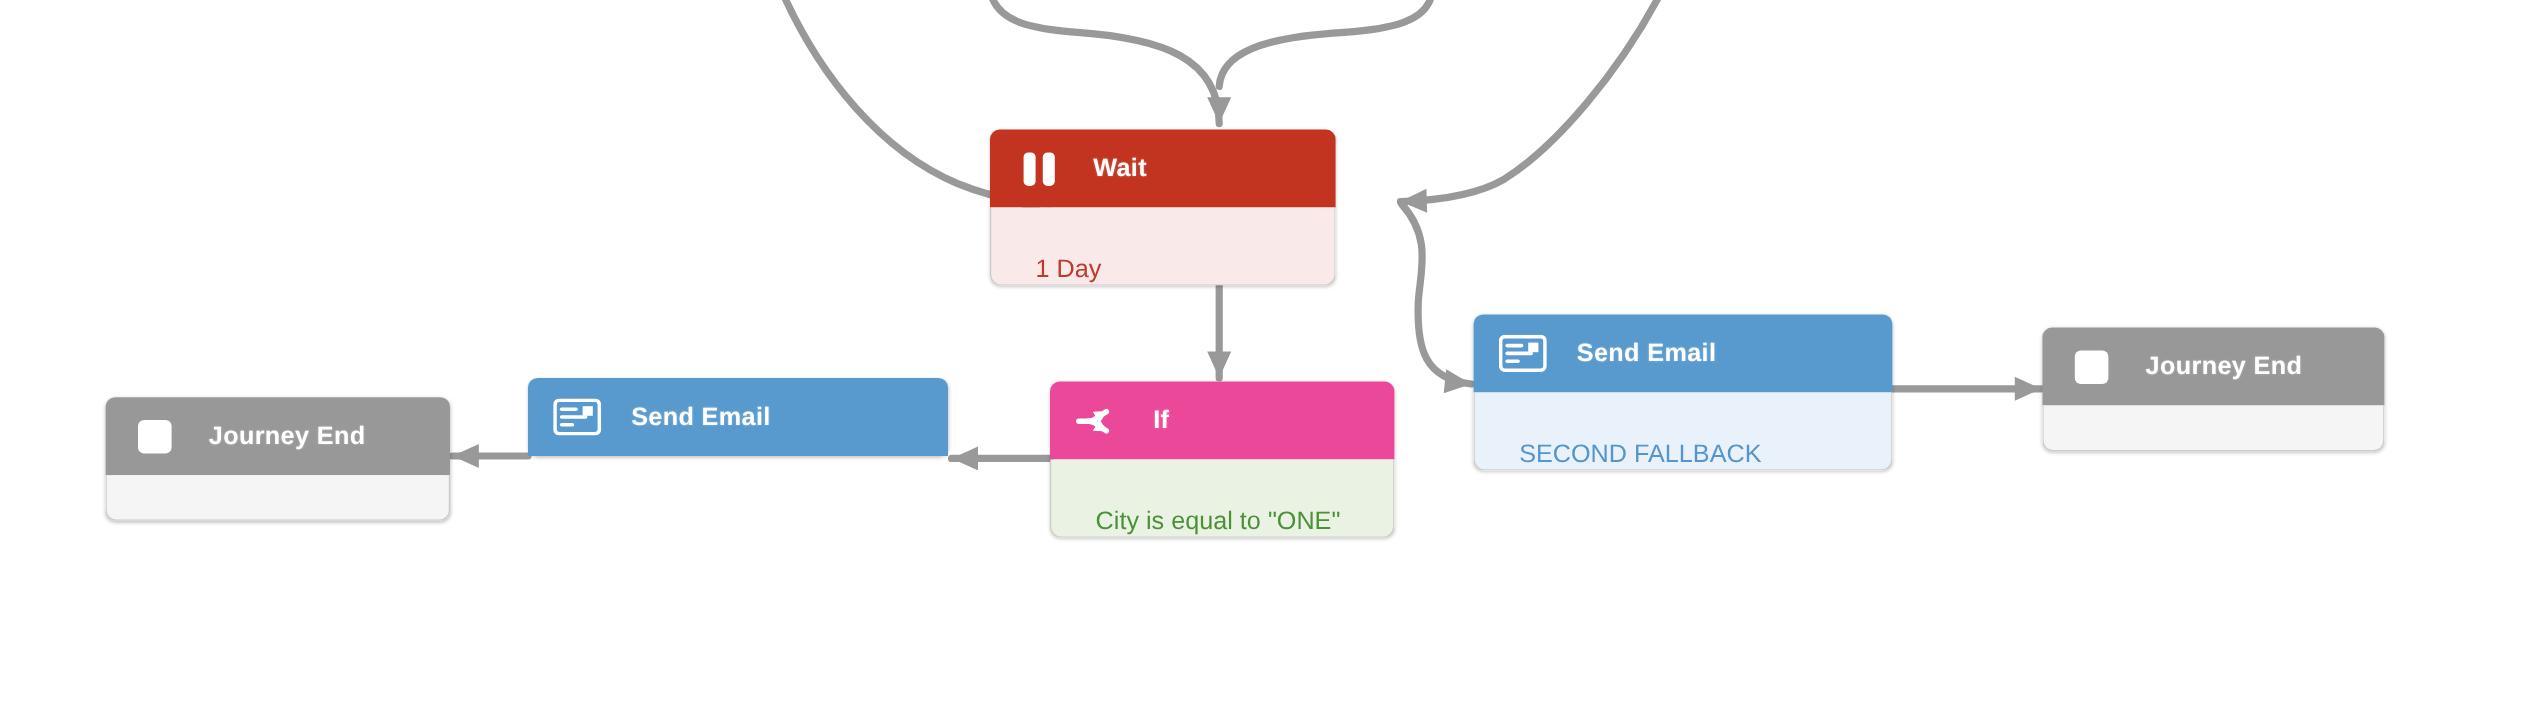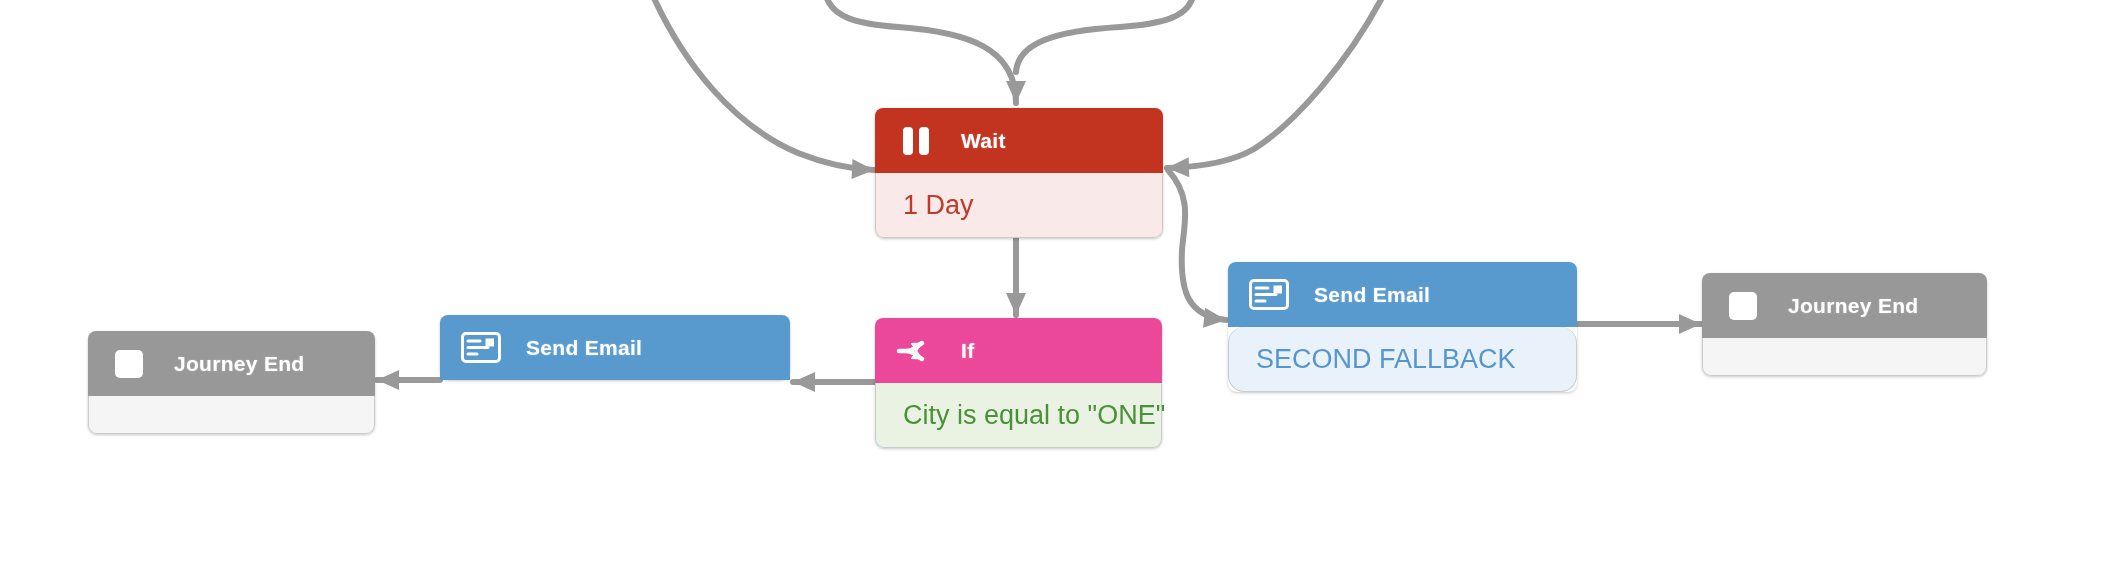--- a/index.html
+++ b/index.html
@@ -35,26 +35,26 @@
   .node-title{
     color:#ffffff;
     font-size:21px;
     font-weight:bold;
     letter-spacing:.3px;
     white-space:nowrap;
     text-shadow:0 0 2px rgba(255,255,255,.35);
   }
   .node-body{
     display:flex;
-    align-items:center;
-    padding:0 27px;
+    align-items:flex-end;
+    padding:0 37px;
     border:1px solid #cbcbcb;
     border-top:none;
     border-radius:0 0 9px 9px;
-    font-size:27px;
+    font-size:21px;
     white-space:nowrap;
   }
   .body-tall{height:64px;}
   .body-short{height:37px;}
 </style>
 </head>
 <body>
 
 <div class="canvas">
 
@@ -70,21 +70,21 @@
       <path d="M 826,-4 C 833,18 858,24 898,27 C 968,32 1016,48 1016,103" marker-end="url(#arrow)"></path>
       <path d="M 1383,-4 C 1349,60 1297,122 1254,149 C 1232,162 1199,167 1167,168" marker-end="url(#arrow)"></path>
       <path d="M 1168,170 C 1193,198 1184,224 1182,250 C 1180,292 1188,316 1226,320" marker-end="url(#arrow)"></path>
       <path d="M 1016,237 L 1016,315" marker-end="url(#arrow)"></path>
       <path d="M 875,382 L 793,382" marker-end="url(#arrow)"></path>
       <path d="M 440,380 L 377,380" marker-end="url(#arrow)"></path>
       <path d="M 1577,324 L 1701,324" marker-end="url(#arrow)"></path>
     </g>
   </svg>
 
-  <div class="node" style="left:875px;top:108px;width:288px;">
+  <div class="node" style="left:825px;top:108px;width:288px;">
     <div class="node-header" style="background-color: rgb(194, 51, 32);">
       <span class="icon">
         <svg width="32" height="30" viewBox="0 0 32 30">
           <rect x="3" y="1" width="10" height="28" rx="4" fill="#ffffff"></rect>
           <rect x="19" y="1" width="10" height="28" rx="4" fill="#ffffff"></rect>
         </svg>
       </span>
       <span class="node-title">Wait</span>
     </div>
     <div class="node-body body-tall" style="background-color: rgb(249, 233, 232);">
@@ -140,21 +140,21 @@
           <rect x="24.5" y="6.5" width="8.5" height="8" fill="#ffffff"></rect>
           <g stroke="#ffffff" stroke-width="3" stroke-linecap="round">
             <path d="M7,9 L19,9"></path>
             <path d="M7,15.5 L27,15.5"></path>
             <path d="M7,22 L16,22"></path>
           </g>
         </svg>
       </span>
       <span class="node-title">Send Email</span>
     </div>
-    <div class="node-body body-tall" style="background-color: rgb(233, 242, 250); border-radius: 16px;">
+    <div class="node-body body-tall" style="background-color: rgb(233, 242, 250);">
       <span style="color: rgb(84, 150, 205);">SECOND FALLBACK</span>
     </div>
   </div>
 
   <div class="node" style="left:88px;top:331px;width:287px;">
     <div class="node-header" style="background-color: rgb(152, 152, 152);">
       <span class="icon">
         <svg width="30" height="30" viewBox="0 0 30 30">
           <rect x="1" y="1" width="28" height="28" rx="5" fill="#ffffff"></rect>
         </svg>

